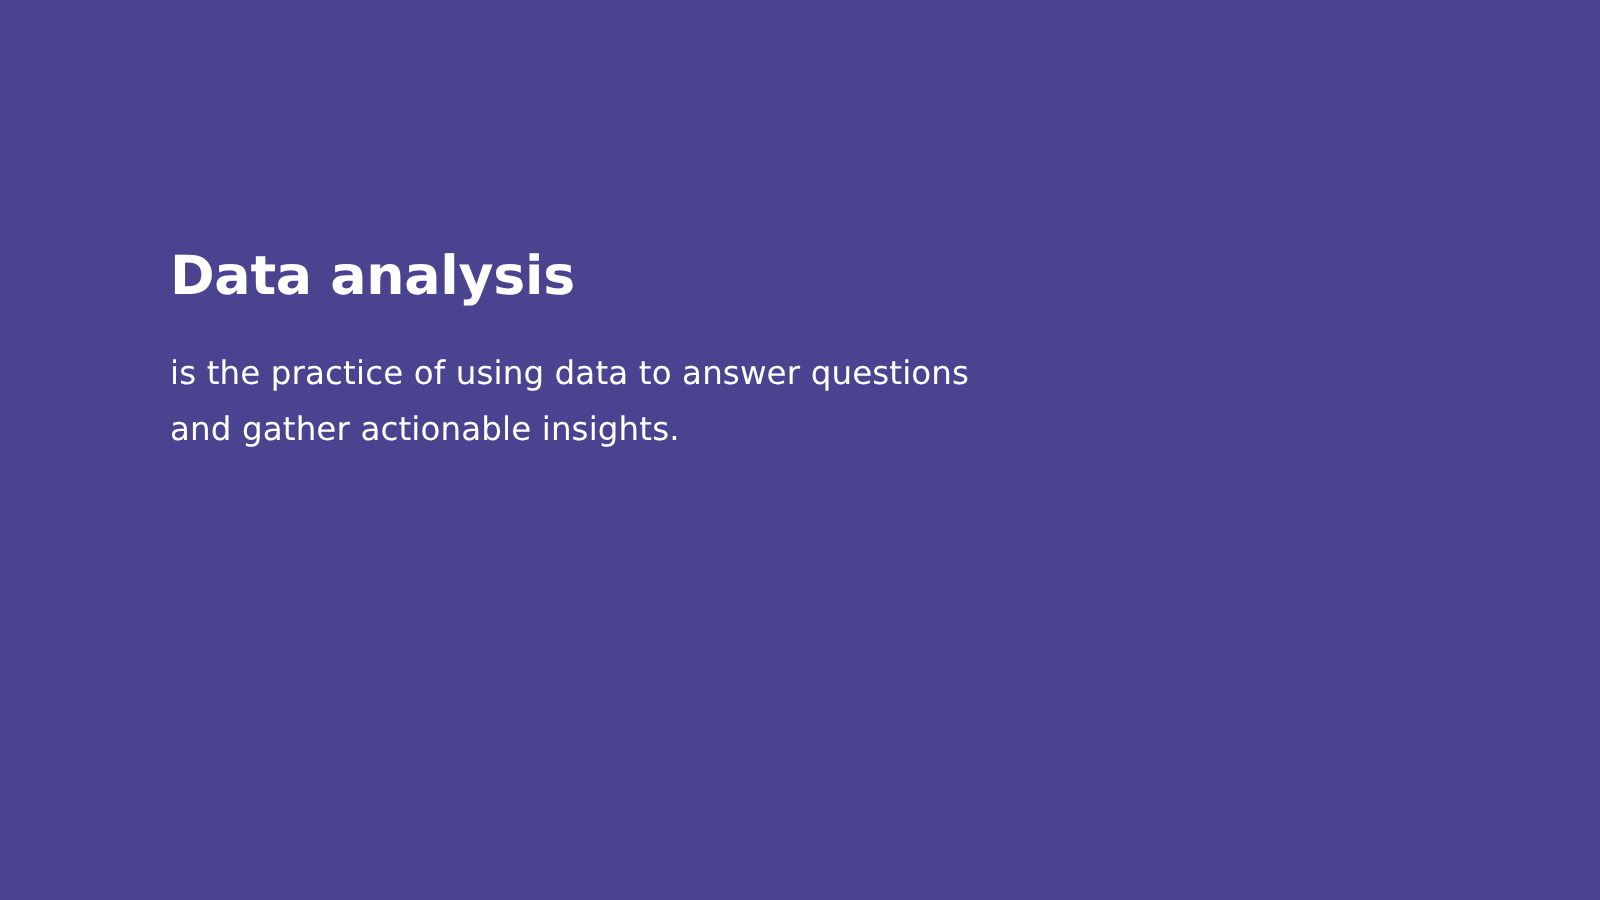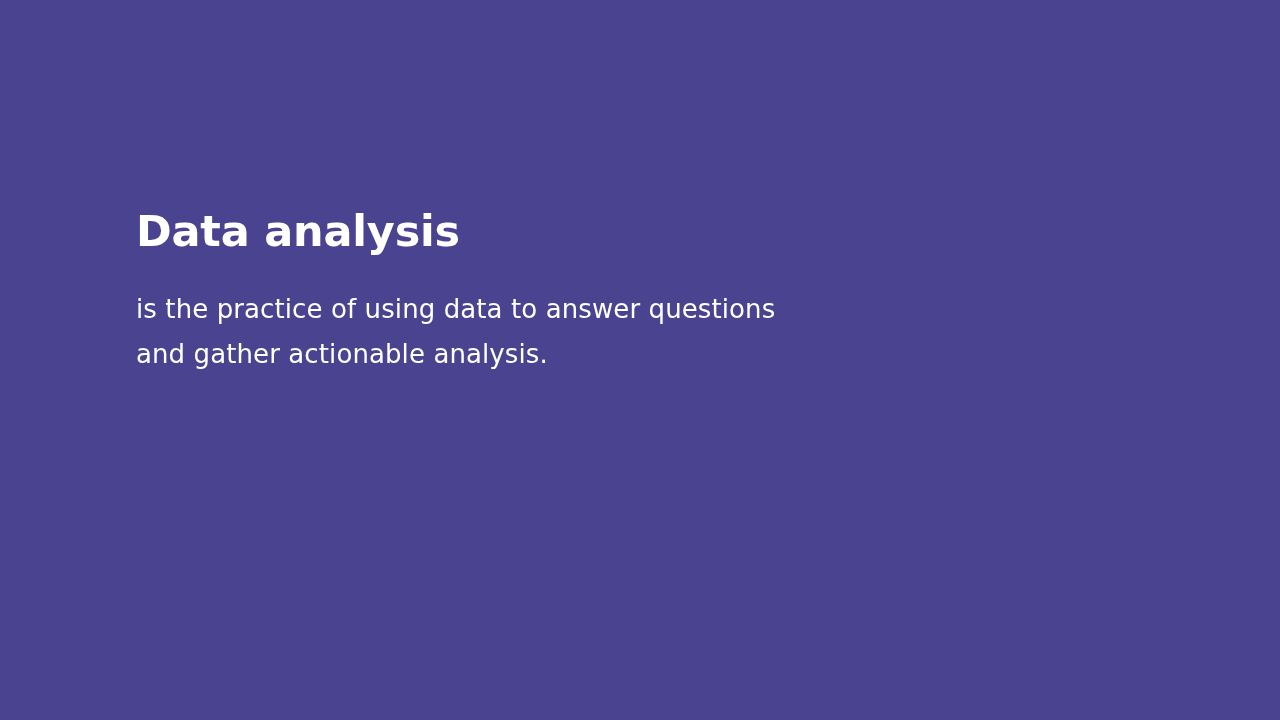--- a/index.html
+++ b/index.html
@@ -21,21 +21,21 @@
     position: relative;
     width: 1280px;
     height: 720px;
     background: #4a4490;
     box-sizing: border-box;
   }
 
   .content-block {
     position: absolute;
     left: 136px;
-    top: 204px;
+    top: 194px;
     width: 900px;
   }
 
   .term-heading {
     margin: 0;
     font-size: 43px;
     font-weight: 700;
     line-height: 54px;
     letter-spacing: -0.2px;
     color: #ffffff;
@@ -62,18 +62,18 @@
 <body>
 
 <div class="slide">
 
   <div class="content-block">
 
     <h1 class="term-heading">Data analysis</h1>
 
     <p class="definition-body">
       <span class="line">is the practice of using data to answer questions</span>
-      <span class="line">and gather actionable analysis.</span>
+      <span class="line">and gather actionable insights.</span>
     </p>
 
   </div>
 
 </div>
 
 </body></html>

